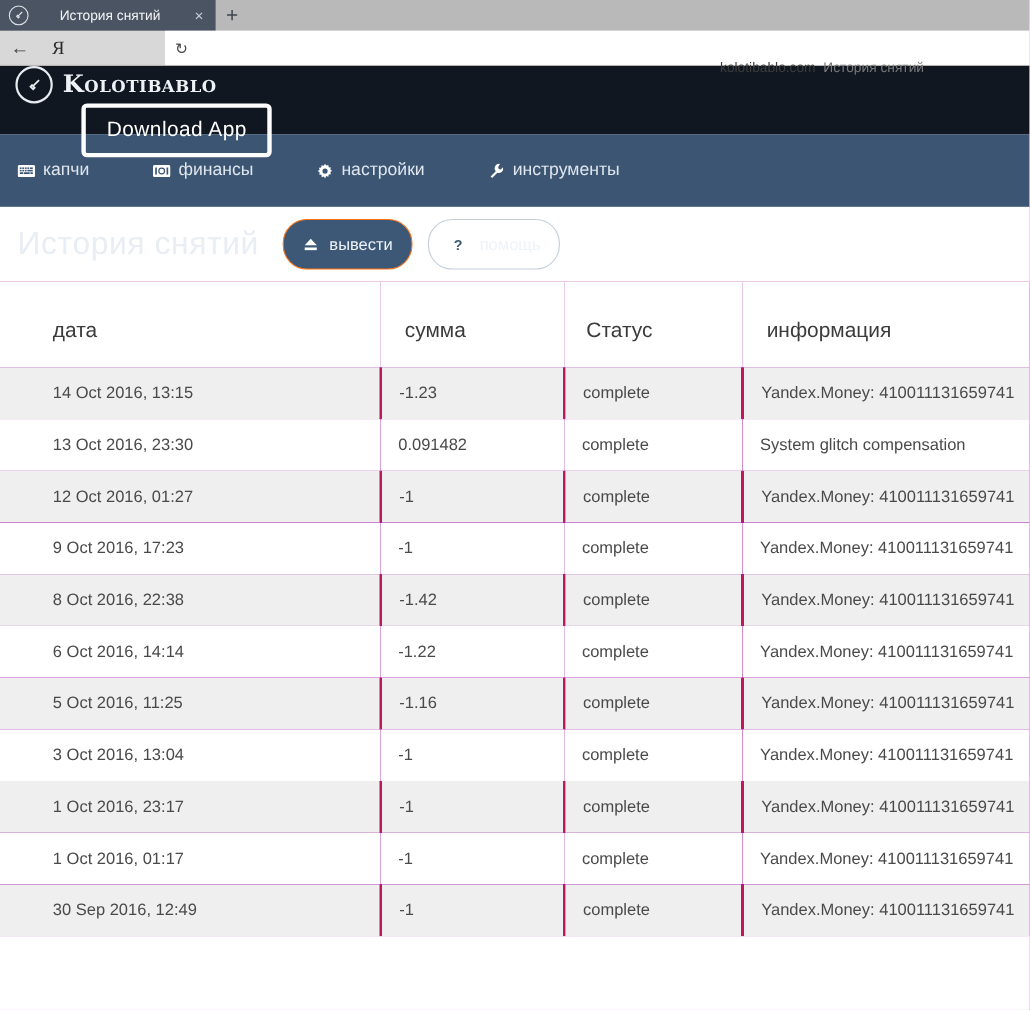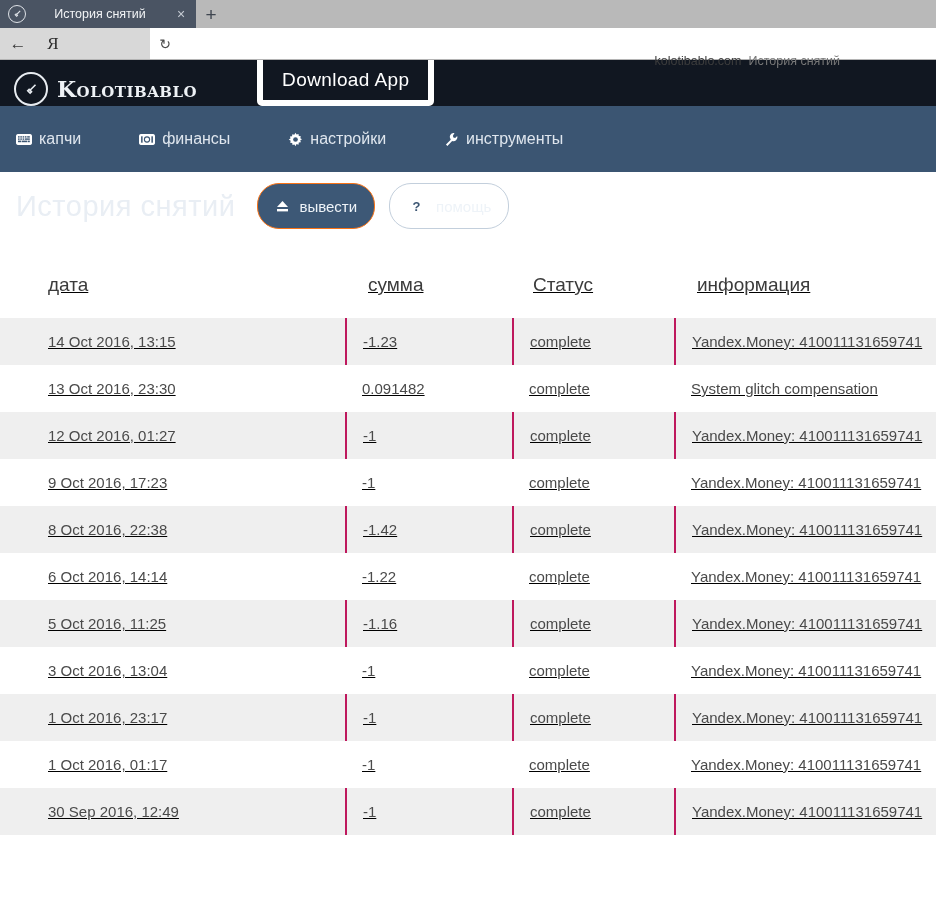--- a/index.html
+++ b/index.html
@@ -94,25 +94,26 @@
     color: #3c3c3c;
     padding-right: 96px;
     white-space: nowrap;
     margin-top: 34px;
   }
   .omnibox-text .dom { color: #3c3c3c; }
   .omnibox-text .ttl { color: #777; margin-left: 7px; }
 
   
   .site-topbar {
-    height: 46px;
+    height: 62px;
     background: #111721;
     display: flex;
-    align-items: flex-end;
+    align-items: flex-start;
     padding-left: 14px;
+    flex-direction: column;
   }
   .logo-wrap { display: flex; align-items: center; }
   .logo-badge {
     width: 30px; height: 30px;
     border-radius: 50%;
     border: 2px solid #e8ecf1;
     display: flex; align-items: center; justify-content: center;
     color: #e8ecf1;
     font-size: 15px; line-height: 1;
     margin-right: 9px;
@@ -120,21 +121,21 @@
   .logo-text {
     color: #eef2f6;
     font-size: 22px;
     font-weight: bold;
     letter-spacing: 0.5px;
     font-family: "DejaVu Serif", serif;
     font-variant: small-caps;
   }
   .download-app {
     margin-left: 60px;
-    border: 6px solid #ffffff;
+    border: 4px solid #ffffff;
     border-radius: 5px;
     color: #ffffff;
     font-size: 19px;
     padding: 11px 19px;
     line-height: 1;
     letter-spacing: 0.4px;
     background: transparent;
   }
 
   
@@ -216,21 +217,21 @@
     background: #ffffff;
     color: #3b5572;
     font-size: 13px;
     font-weight: bold;
     display: flex; align-items: center; justify-content: center;
     margin-right: 10px;
     line-height: 1;
   }
 
   
-  .content { background: #a21caf; text-decoration: underline; }
+  .content { background: #a21caf; }
   table.history {
     width: 100%;
     border-collapse: collapse;
     table-layout: fixed;
   }
   table.history th {
     font-weight: normal;
     color: #3b3b3b;
     font-size: 19px;
     text-align: left;

